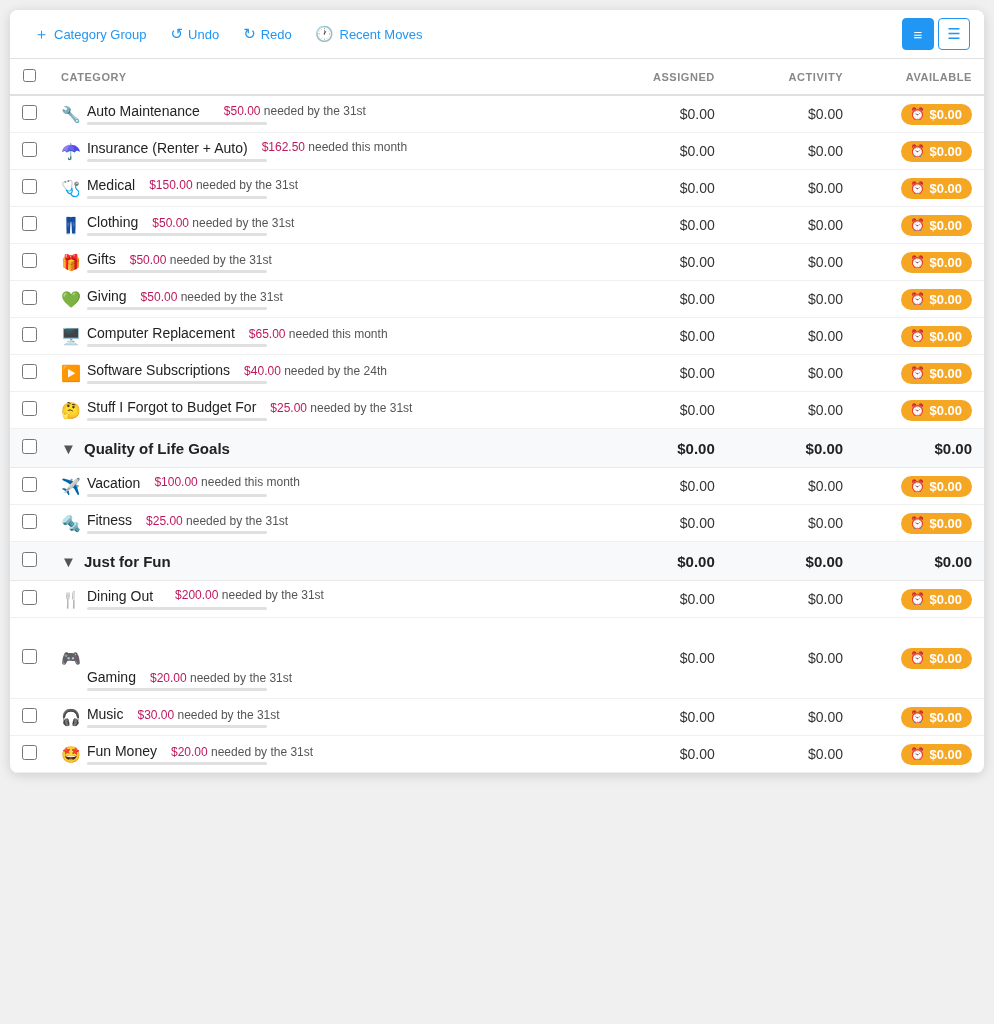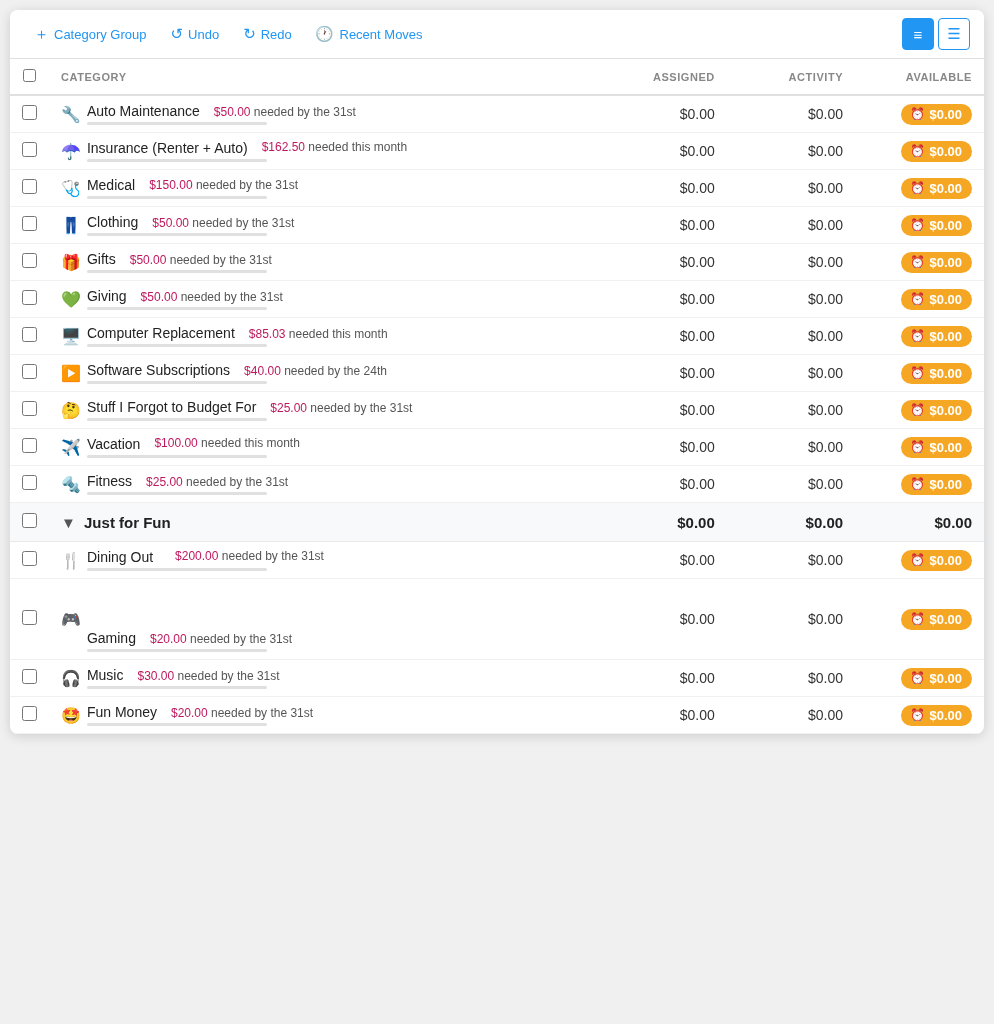--- a/index.html
+++ b/index.html
@@ -240,21 +240,21 @@
       </thead>
       <tbody id="table-body">
           <tr class="cat-row">
       <td class="check-col">
         <input type="checkbox" style="">
       </td>
       <td>
         <div class="cat-name-cell">
           <span class="cat-icon">🔧</span>
           <div class="cat-goal-wrap">
-            <div style="display:flex;align-items:flex-end;gap:6px;">
+            <div style="display:flex;align-items:center;gap:16px;">
               <span class="cat-name">Auto Maintenance</span>
               <span class="cat-goal"><strong>$50.00</strong> needed by the 31st</span>
             </div>
             <div class="progress-bar">
               <div class="progress-fill"></div>
             </div>
           </div>
         </div>
       </td>
       <td class="amount-cell">$0.00</td>
@@ -404,21 +404,21 @@
           <tr class="cat-row">
       <td class="check-col">
         <input type="checkbox" style="">
       </td>
       <td>
         <div class="cat-name-cell">
           <span class="cat-icon">🖥️</span>
           <div class="cat-goal-wrap">
             <div style="display:flex;align-items:baseline;gap:6px;">
               <span class="cat-name">Computer Replacement</span>
-              <span class="cat-goal"><strong>$85.03</strong> needed this month</span>
+              <span class="cat-goal"><strong>$65.00</strong> needed this month</span>
             </div>
             <div class="progress-bar">
               <div class="progress-fill"></div>
             </div>
           </div>
         </div>
       </td>
       <td class="amount-cell">$0.00</td>
       <td class="amount-cell">$0.00</td>
       <td class="amount-cell">
@@ -475,20 +475,32 @@
       </td>
       <td class="amount-cell">$0.00</td>
       <td class="amount-cell">$0.00</td>
       <td class="amount-cell">
         <span class="available-badge">
           <span class="badge-icon">⏰</span>
           <span>$0.00</span>
         </span>
       </td>
     </tr>
+          <tr class="group-row">
+    <td class="check-col">
+      <input type="checkbox" style="">
+    </td>
+    <td colspan="1">
+      <span class="group-chevron">▼</span>
+      <strong>Quality of Life Goals</strong>
+    </td>
+    <td class="group-amount">$0.00</td>
+    <td class="group-amount">$0.00</td>
+    <td class="group-amount">$0.00</td>
+  </tr>
           <tr class="cat-row">
       <td class="check-col">
         <input type="checkbox" style="">
       </td>
       <td>
         <div class="cat-name-cell">
           <span class="cat-icon">✈️</span>
           <div class="cat-goal-wrap">
             <div style="display:flex;align-items:flex-start;gap:6px;">
               <span class="cat-name">Vacation</span>

